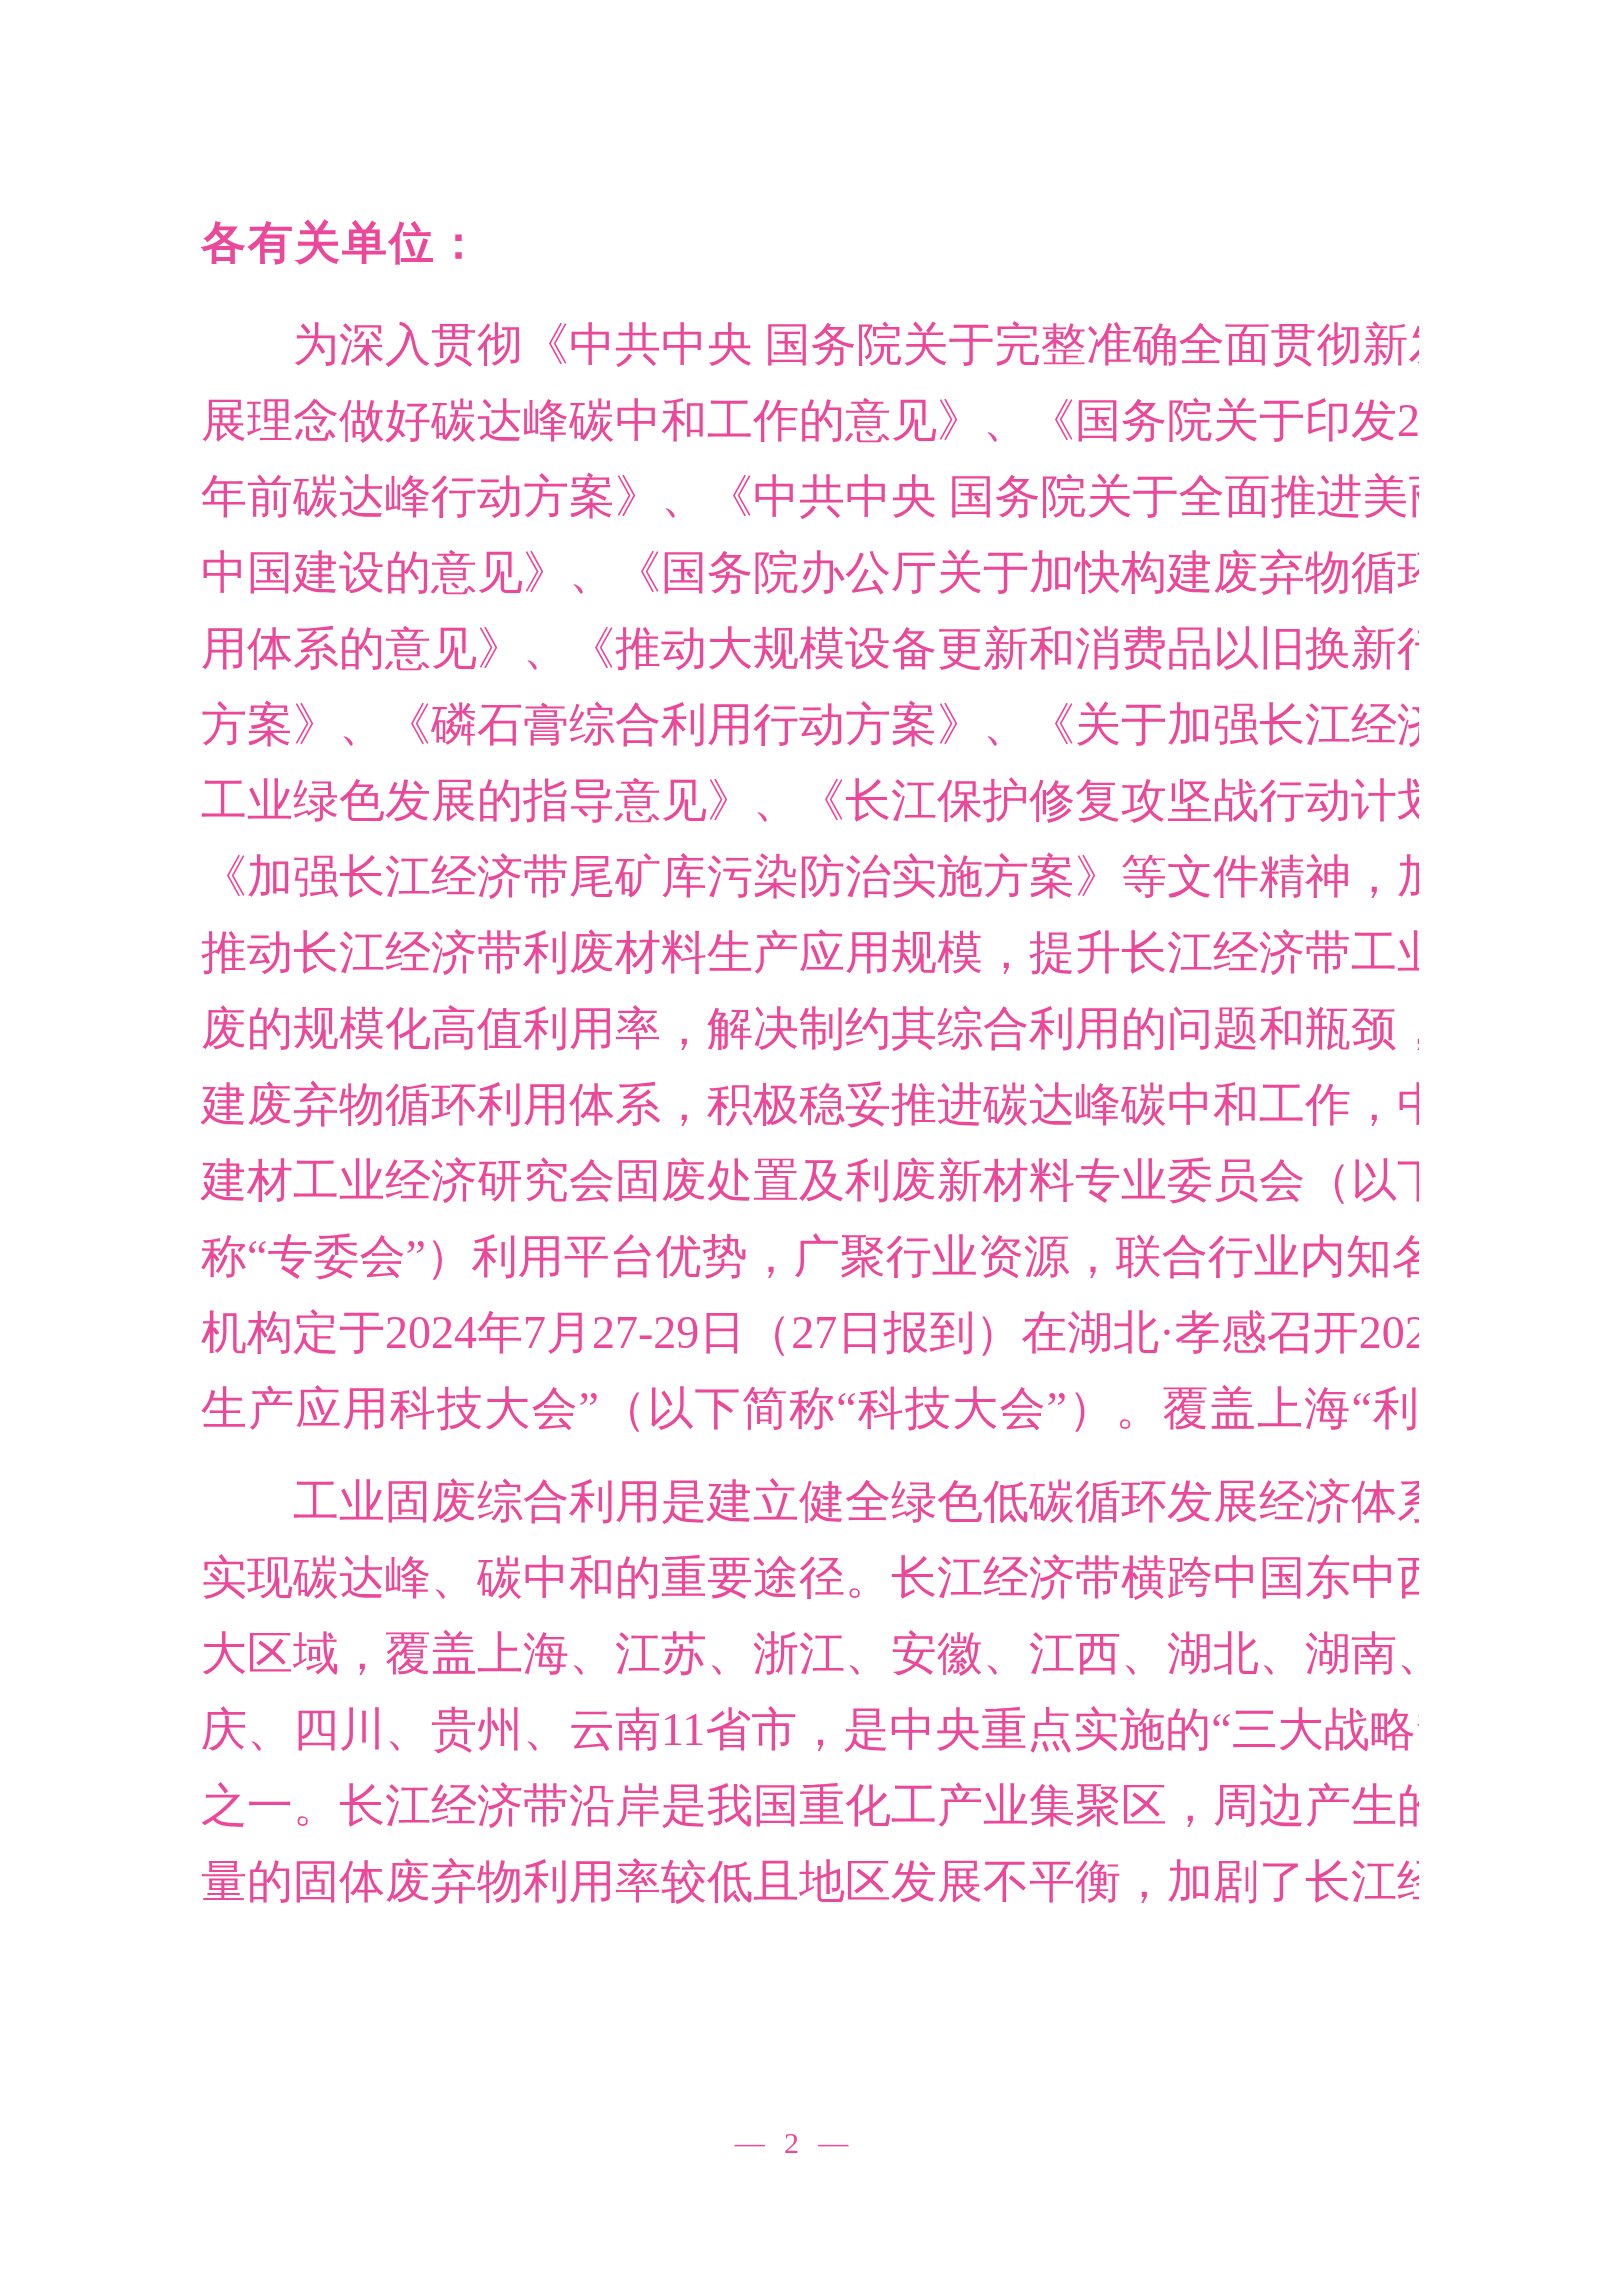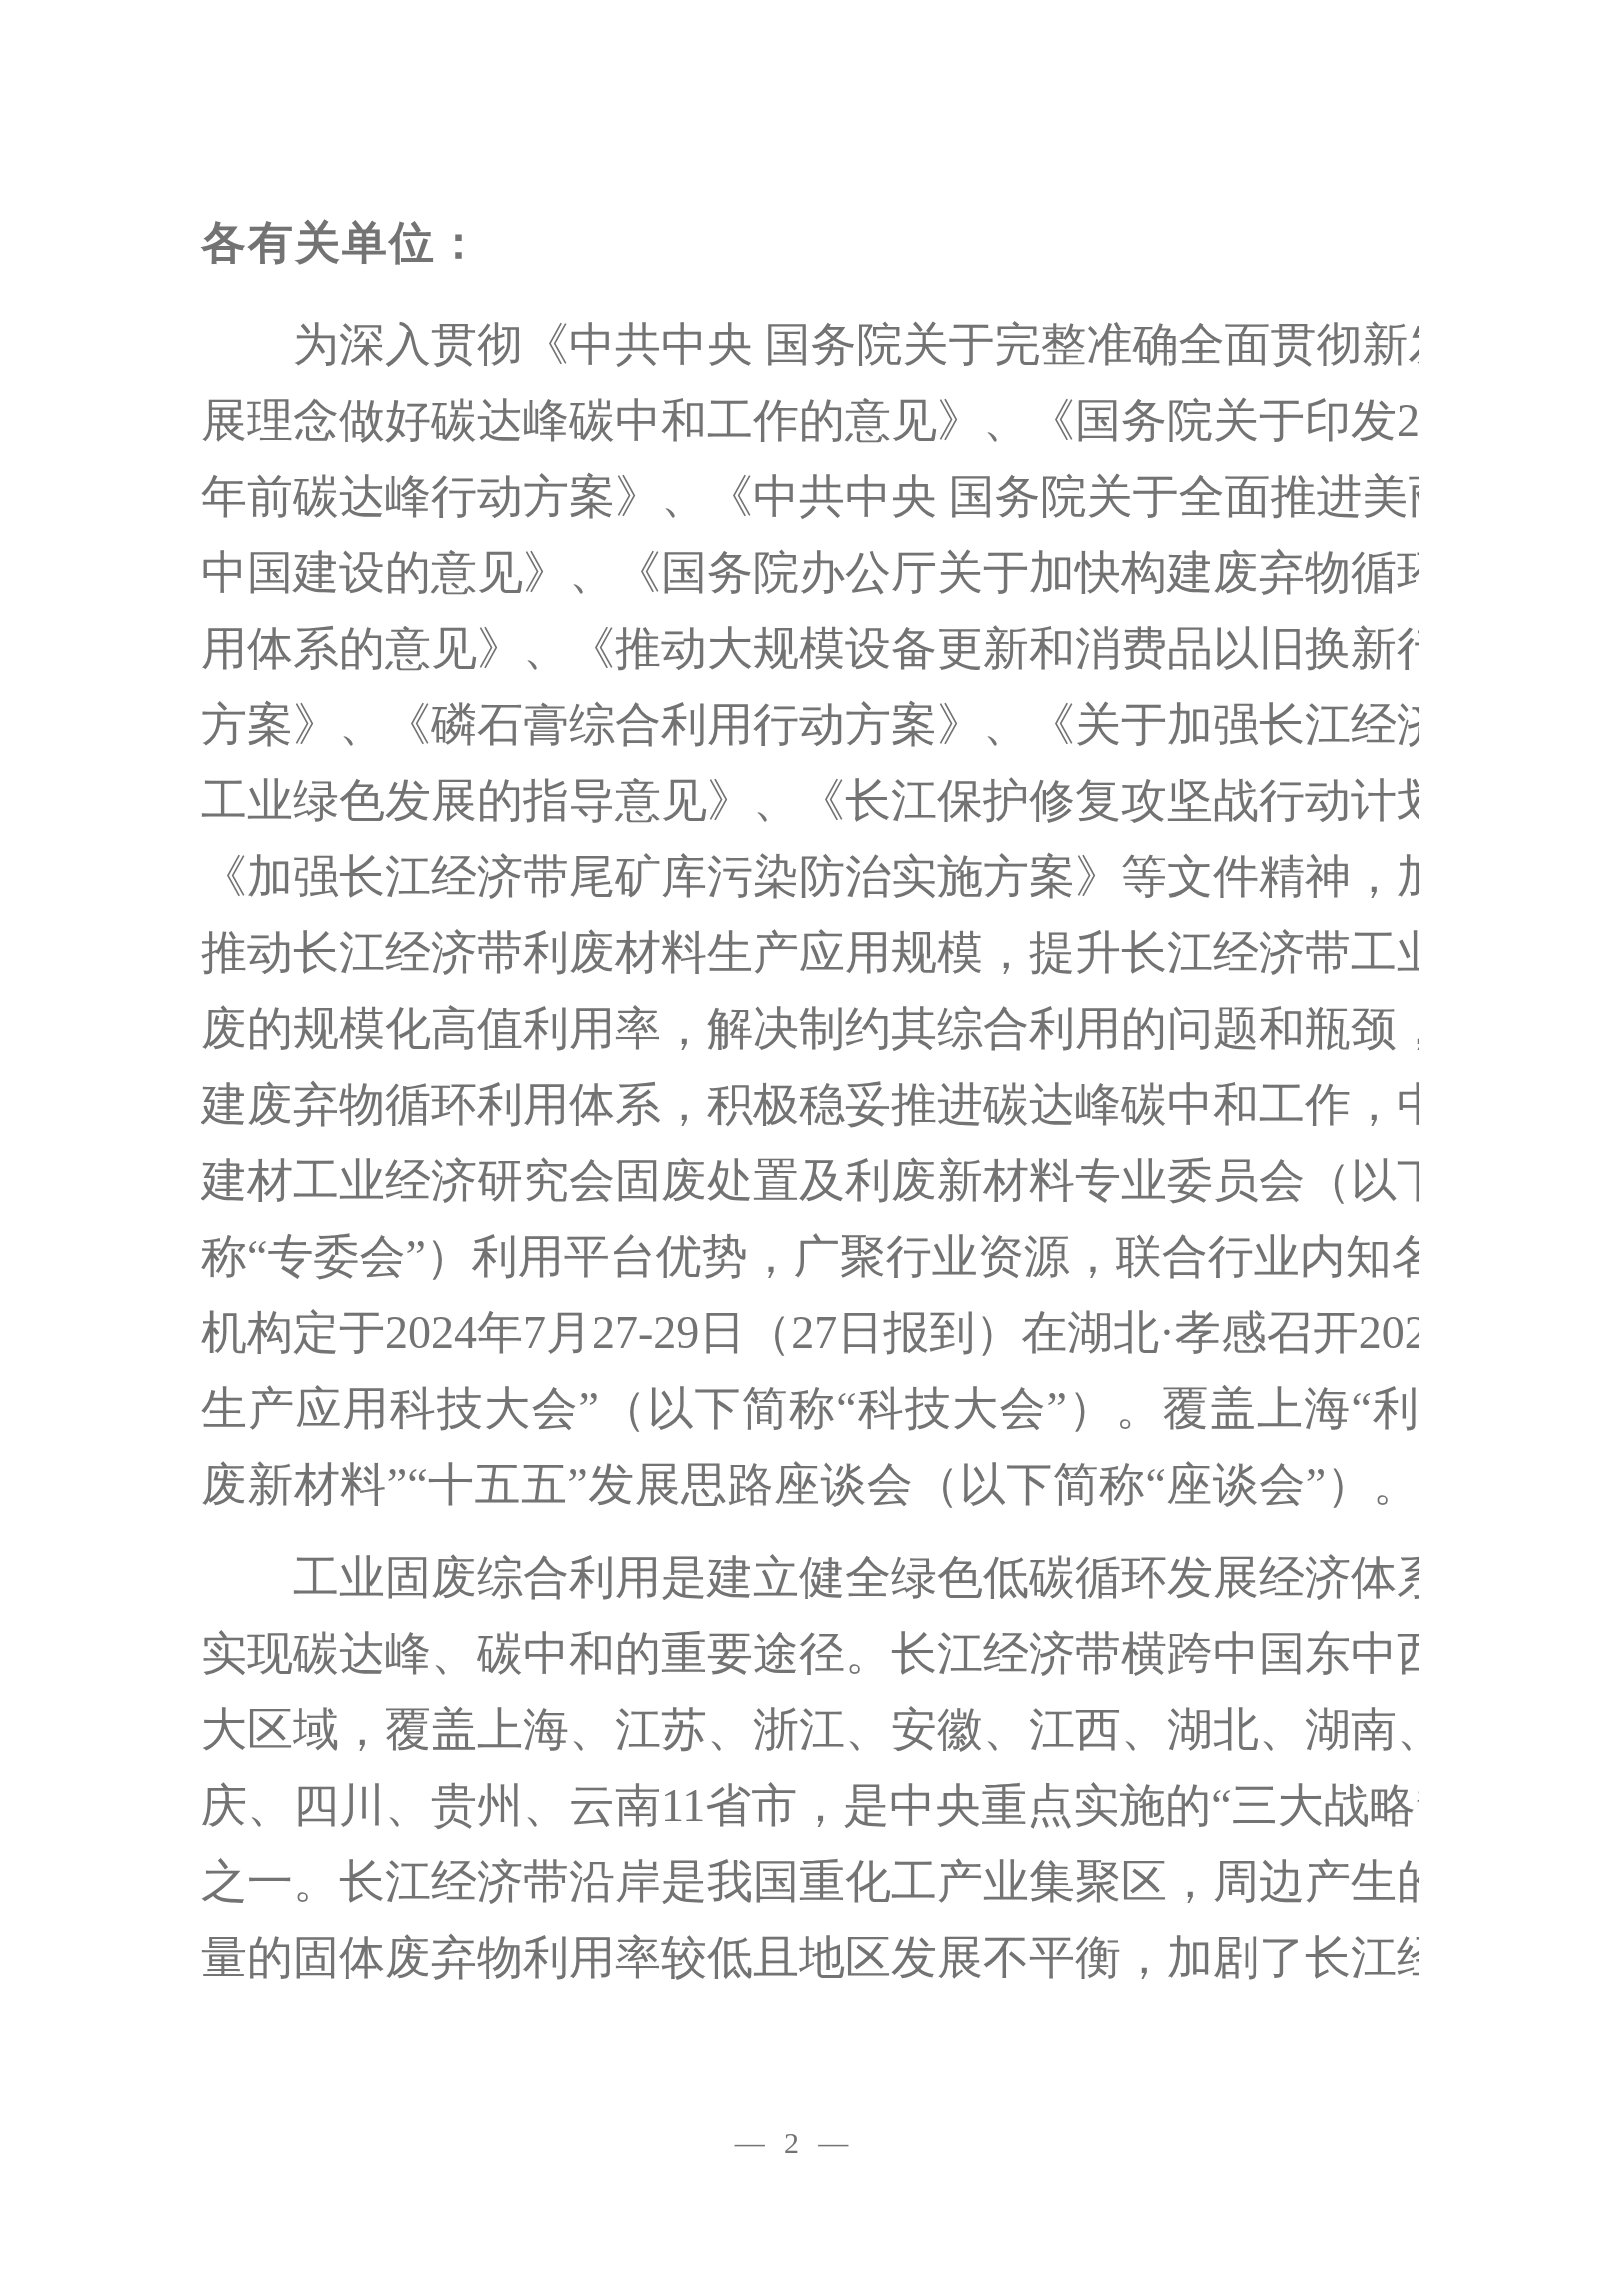--- a/index.html
+++ b/index.html
@@ -5,21 +5,21 @@
   html, body {
     margin: 0;
     padding: 0;
     background: #ffffff;
   }
   .page {
     position: relative;
     width: 1589px;
     height: 2293px;
     background: #ffffff;
-    color: #737373;
+    color: #ec4899;
     font-family: "Liberation Serif", "DejaVu Serif", serif;
     overflow: hidden;
     border-radius: 7px;
   }
   .salutation {
     position: absolute;
     top: 205px;
     left: 201px;
     font-size: 45px;
     line-height: 76px;
@@ -84,21 +84,20 @@
         <div class="line">方案》、《磷石膏综合利用行动方案》、《关于加强长江经济带</div>
         <div class="line">工业绿色发展的指导意见》、《长江保护修复攻坚战行动计划》、</div>
         <div class="line">《加强长江经济带尾矿库污染防治实施方案》等文件精神，加快</div>
         <div class="line">推动长江经济带利废材料生产应用规模，提升长江经济带工业固</div>
         <div class="line">废的规模化高值利用率，解决制约其综合利用的问题和瓶颈，构</div>
         <div class="line">建废弃物循环利用体系，积极稳妥推进碳达峰碳中和工作，中国</div>
         <div class="line">建材工业经济研究会固废处置及利废新材料专业委员会（以下简</div>
         <div class="line">称“专委会”）利用平台优势，广聚行业资源，联合行业内知名</div>
         <div class="line">机构定于2024年7月27-29日（27日报到）在湖北·孝感召开2024</div>
         <div class="line">生产应用科技大会”（以下简称“科技大会”）。覆盖上海“利</div>
-        <div class="line">废新材料”“十五五”发展思路座谈会（以下简称“座谈会”）。</div>
       </div>
 
     <div class="paragraph">
 
     <div class="line">工业固废综合利用是建立健全绿色低碳循环发展经济体系、</div>
         <div class="line">实现碳达峰、碳中和的重要途径。长江经济带横跨中国东中西三</div>
         <div class="line">大区域，覆盖上海、江苏、浙江、安徽、江西、湖北、湖南、重</div>
         <div class="line">庆、四川、贵州、云南11省市，是中央重点实施的“三大战略”</div>
         <div class="line">之一。长江经济带沿岸是我国重化工产业集聚区，周边产生的大</div>
         <div class="line">量的固体废弃物利用率较低且地区发展不平衡，加剧了长江经济</div>

